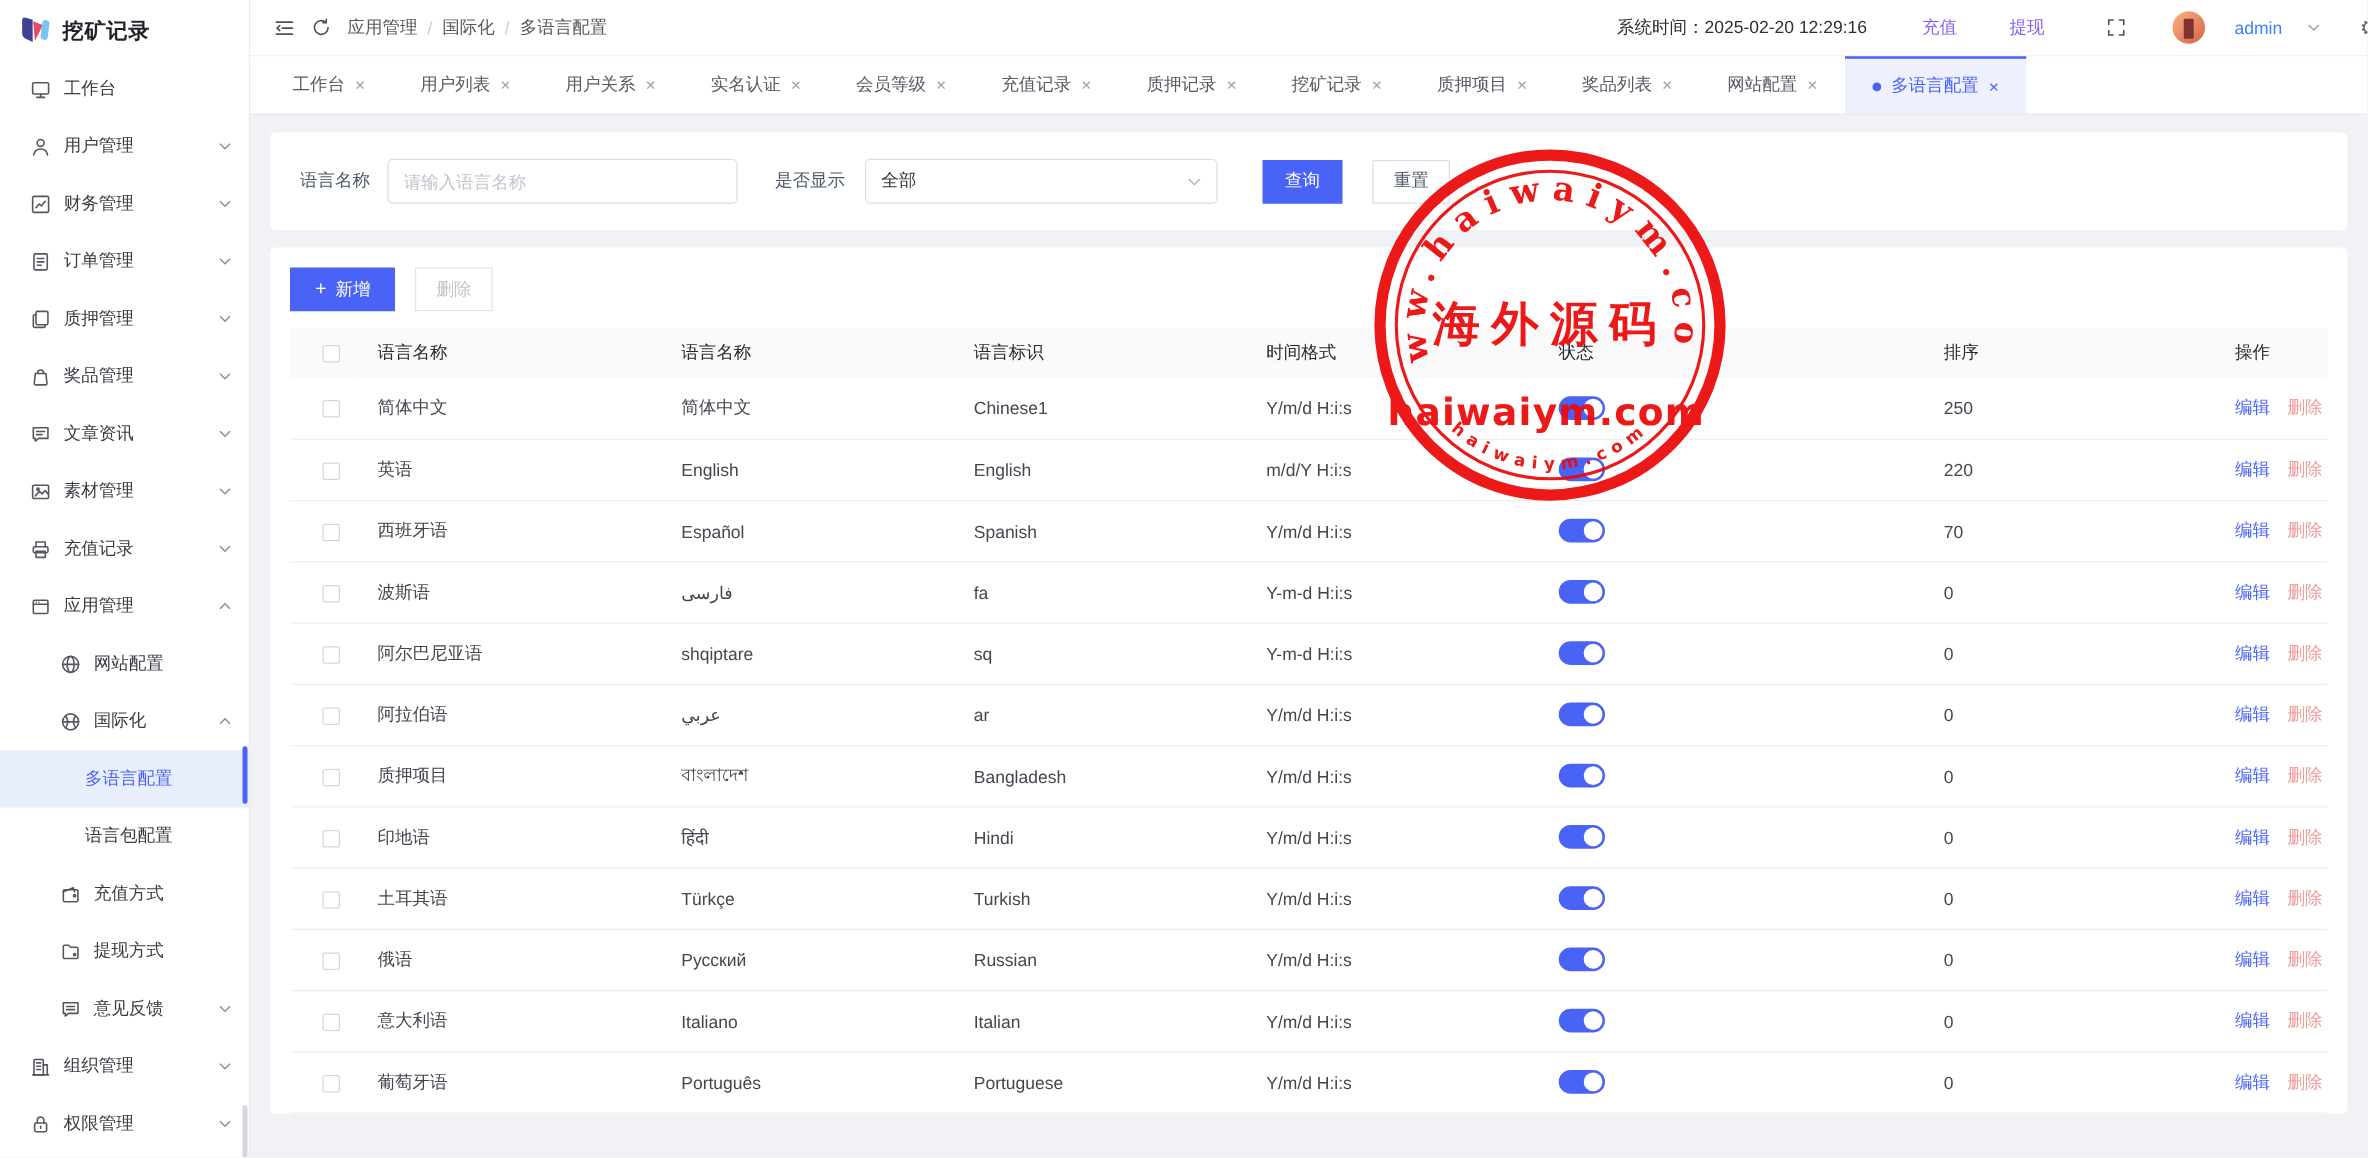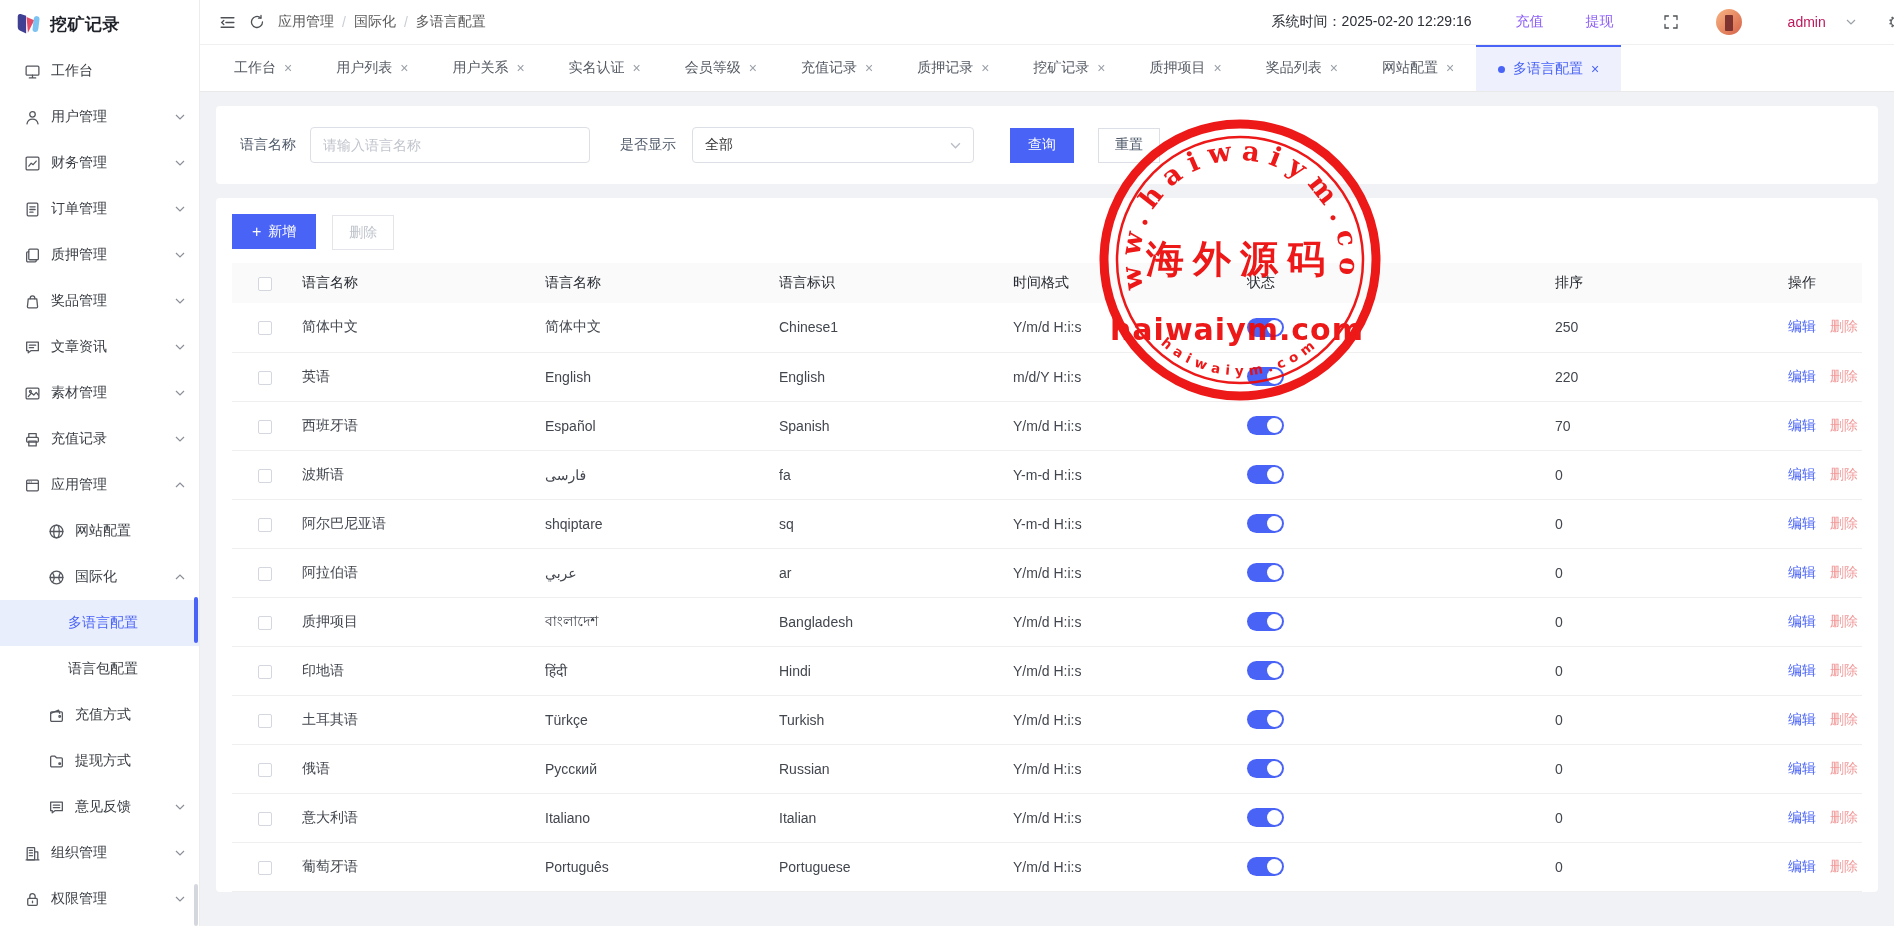--- a/index.html
+++ b/index.html
@@ -28,21 +28,21 @@
   
   .topbar { height:44px; background:#fff; display:flex; align-items:center; padding:0 0 0 12px; flex:0 0 44px; }
   .tb-icon { width:30px; height:30px; display:inline-flex; align-items:center; justify-content:center; color:#4e5256; cursor:pointer; flex:0 0 auto; }
   .breadcrumb { display:flex; align-items:center; gap:8px; color:#595959; margin-left:6px; }
   .bc-sep { color:#c9ced6; }
   .tb-right { margin-left:auto; display:flex; align-items:center; gap:16px; }
   .systime { color:#2b2f36; margin-right:28px; white-space:nowrap; }
   .tb-link { color:#8b5cf6; cursor:pointer; margin-right:26px; }
   .avatar { width:26px; height:26px; border-radius:50%; background:linear-gradient(135deg,#f2a477 20%,#d96a4e 90%); position:relative; overflow:hidden; margin:0 8px 0 14px; cursor:pointer; flex:0 0 auto; }
   .avatar::after { content:""; position:absolute; left:9px; top:6px; width:8px; height:16px; background:#7e3330; border-radius:1px; }
-  .username { color:#be185d; cursor:pointer;margin-left:22px; }
+  .username { color:#3b82f6; cursor:pointer; }
   .chev-sm { color:#9aa0a8; display:inline-flex; margin-left:4px; }
   .gear { font-size:17px; color:#5f6368; margin-left:16px; margin-right:-9px; cursor:pointer; }
 
   
   .tabbar { height:48px; background:#fff; border-top:1px solid #f0f0f0; border-bottom:1px solid #e9e9e9; display:flex; align-items:stretch; padding-left:12px; flex:0 0 48px; }
   .tab { display:flex; align-items:center; gap:8px; padding:0 22px; color:#555a63; cursor:pointer; position:relative; }
   .tab-close { color:#9aa0a8; font-size:14px; }
   .tab.active { background:#eef1fd; color:#4a63f7; border-top:2px solid #4a63f7; }
   .tab.active .tab-close { color:#4a63f7; }
   .tab-dot { width:7px; height:7px; border-radius:50%; background:#4a63f7; }

